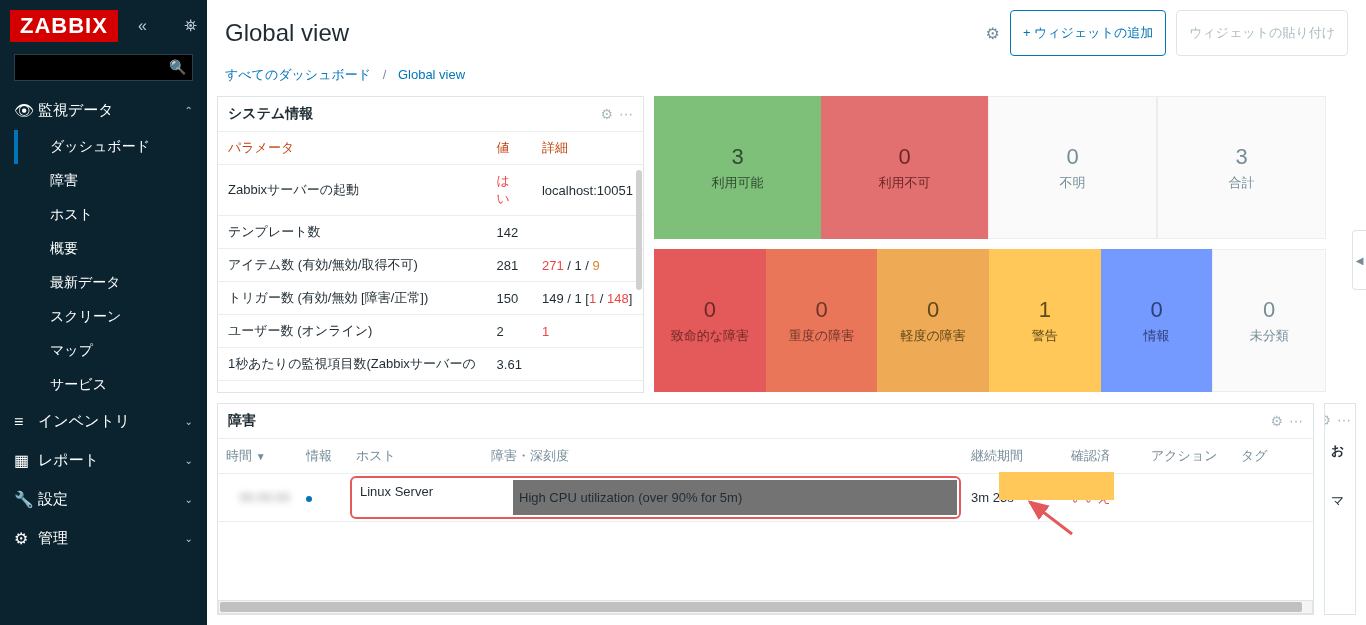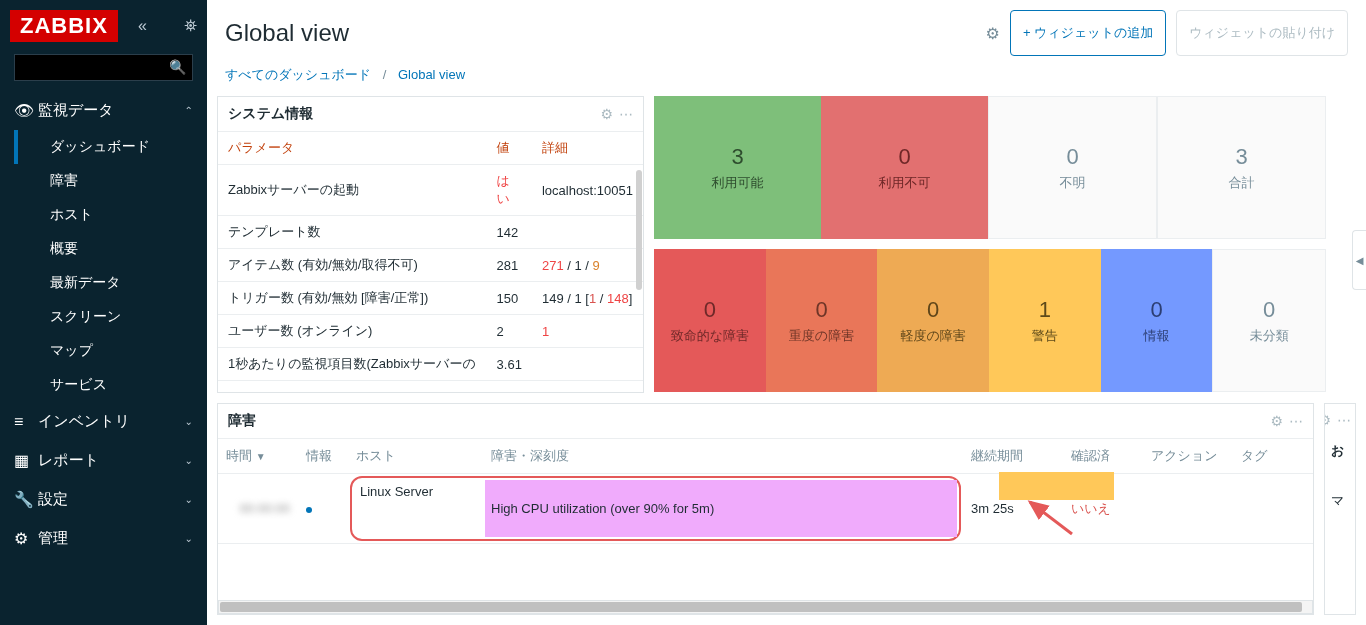--- a/index.html
+++ b/index.html
@@ -71,24 +71,24 @@
 .col-time { width: 80px; text-align: right; }
 .col-info { width: 50px; }
 .col-host { width: 135px; }
 .col-prob { width: auto; }
 .col-dur { width: 100px; }
 .col-ack { width: 80px; }
 .col-actions { width: 90px; }
 .col-tags { width: 80px; }
 .blur { filter: blur(3px); color: #999; }
 .sev-bullet { display: inline-block; width: 6px; height: 6px; background: #0275b8; border-radius: 50%; vertical-align: middle; }
-.highlight-box { border: 2px solid #e45959; border-radius: 12px; padding: 2px; display: flex; }
+.highlight-box { border: 2px solid #e45959; border-radius: 6px; padding: 2px; display: flex; }
 .host-cell { flex: 0 0 131px; padding: 4px 6px; }
 .problem-cell { flex: 1; }
-.problem-text { background: #f0abfc; padding: 21px 6px; display: block; }
+.problem-text { background: #737373; padding: 10px 6px; display: block; margin-left: 28px; }
 .problem-bar-rest { background: #ffc859; height: 28px; width: 115px; position: absolute; left: 781px; top: 68px; }
 .ack-link { color: #d9534f; text-decoration: none; }
 .sort-ind { font-size: 10px; }
 .arrow-annotation { position: absolute; pointer-events: none; }
 .scroll-h { height: 14px; background: #f4f4f4; border: 1px solid #dfe4e7; margin-top: auto; position: relative; }
 .scroll-h-thumb { position: absolute; left: 1px; top: 1px; bottom: 1px; width: 99%; background: #c0c0c0; border-radius: 2px; }
 .side-gear { color: #acbbc2; font-size: 14px; display: flex; gap: 6px; justify-content: flex-end; padding: 8px 4px; }
 .sysinfo-scroll { width: 6px; background: #d0d0d0; position: absolute; right: 1px; top: 38px; height: 120px; border-radius: 3px; }
 .right-tab { position: absolute; right: 0; top: 230px; width: 14px; height: 60px; background: #fff; border: 1px solid #dfe4e7; border-right: none; border-radius: 4px 0 0 4px; display: flex; align-items: center; justify-content: center; font-size: 10px; color: #768d99; z-index: 6; }
 </style>

